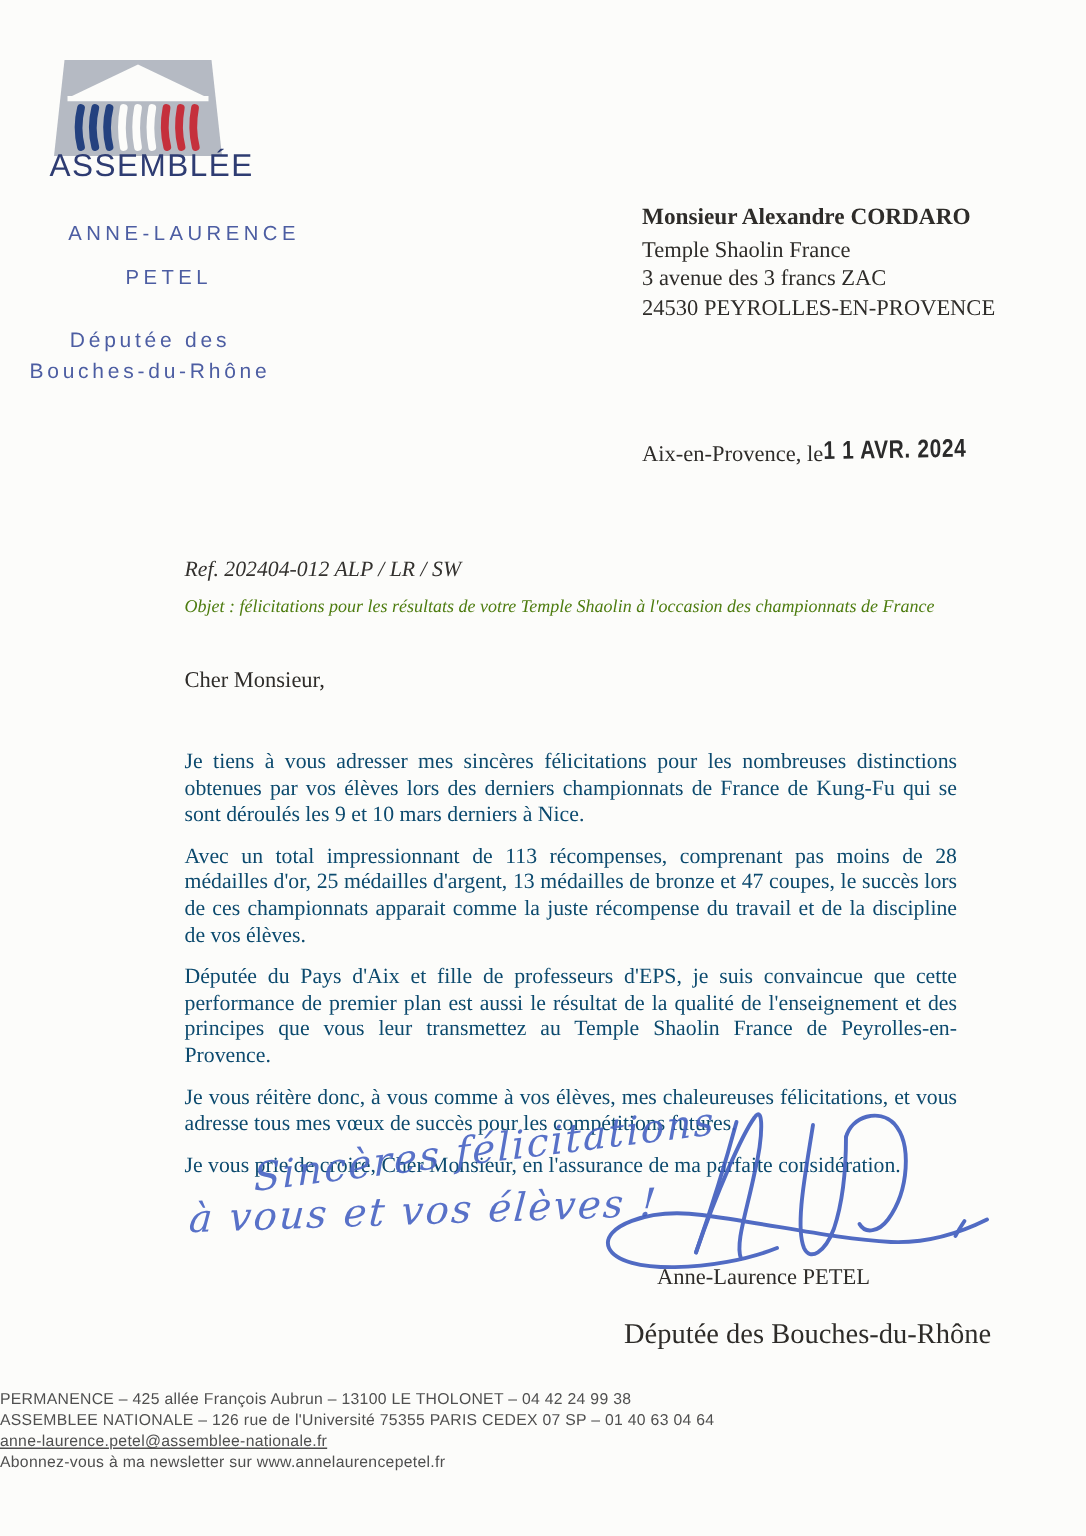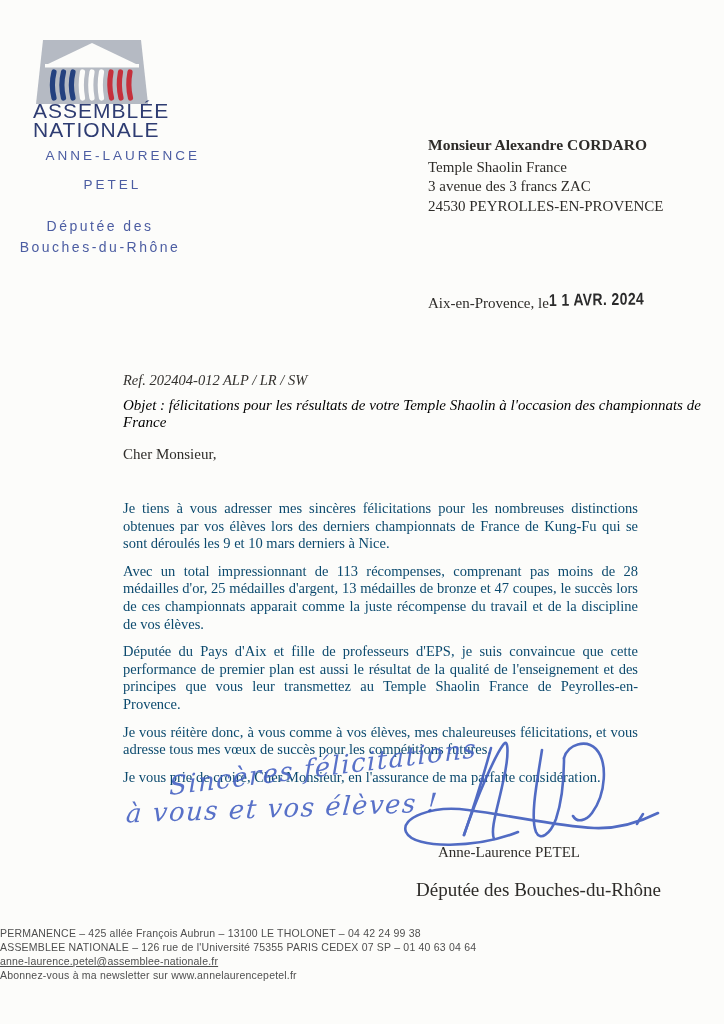--- a/index.html
+++ b/index.html
@@ -35,21 +35,21 @@
   .date-stamp {
     position:absolute; left:549px; top:291px;
     font-family:"Liberation Sans", sans-serif; font-weight:bold; font-size:17px;
     letter-spacing:0.5px; color:#2b2b2b;
     transform:scaleX(0.82) rotate(-0.8deg); transform-origin:left center;
     white-space:nowrap;
   }
 
   
   .ref-line  { position:absolute; left:123px; top:372px; font-style:italic; font-size:14.5px; color:#33312e; }
-  .objet-line{ position:absolute; left:123px; top:397px; font-style:italic; font-size:15px; color:#000000; }
+  .objet-line{ position:absolute; left:123px; top:397px; font-style:italic; font-size:12px; color:#4d7c0f; }
 
   
   .letter-body { position:absolute; left:123px; top:446px; width:515px; }
   .salutation { font-size:15px; margin-bottom:37px; }
   .letter-body p {
     font-size:14.5px; line-height:17.6px; text-align:justify;
     margin-bottom:10px; color:#0c4a6e;
   }
 
   
@@ -91,21 +91,20 @@
         <path d="M56,32 C54.5,40 54.5,50 56,58" stroke="#fcfcfa"></path>
         <path d="M65.5,32 C64,40 64,50 65.5,58" stroke="#fcfcfa"></path>
         <path d="M75,32 C73.5,40 73.5,50 75.5,58" stroke="#c5303c"></path>
         <path d="M84.5,32 C83,40 83,50 85,58" stroke="#c5303c"></path>
         <path d="M94,32 C92.5,40 92.5,50 94.5,58" stroke="#c5303c"></path>
       </g>
     </svg>
   </div>
   <div class="logo-title">
     <div>ASSEMBLÉE</div>
-    <div>NATIONALE</div>
   </div>
 
   <div class="sender-block">
     <div class="sender-name first">ANNE-LAURENCE</div>
     <div class="sender-name last">PETEL</div>
     <div class="sender-title">Députée des</div>
     <div class="sender-title">Bouches-du-Rhône</div>
   </div>
 
   <div class="recipient">

